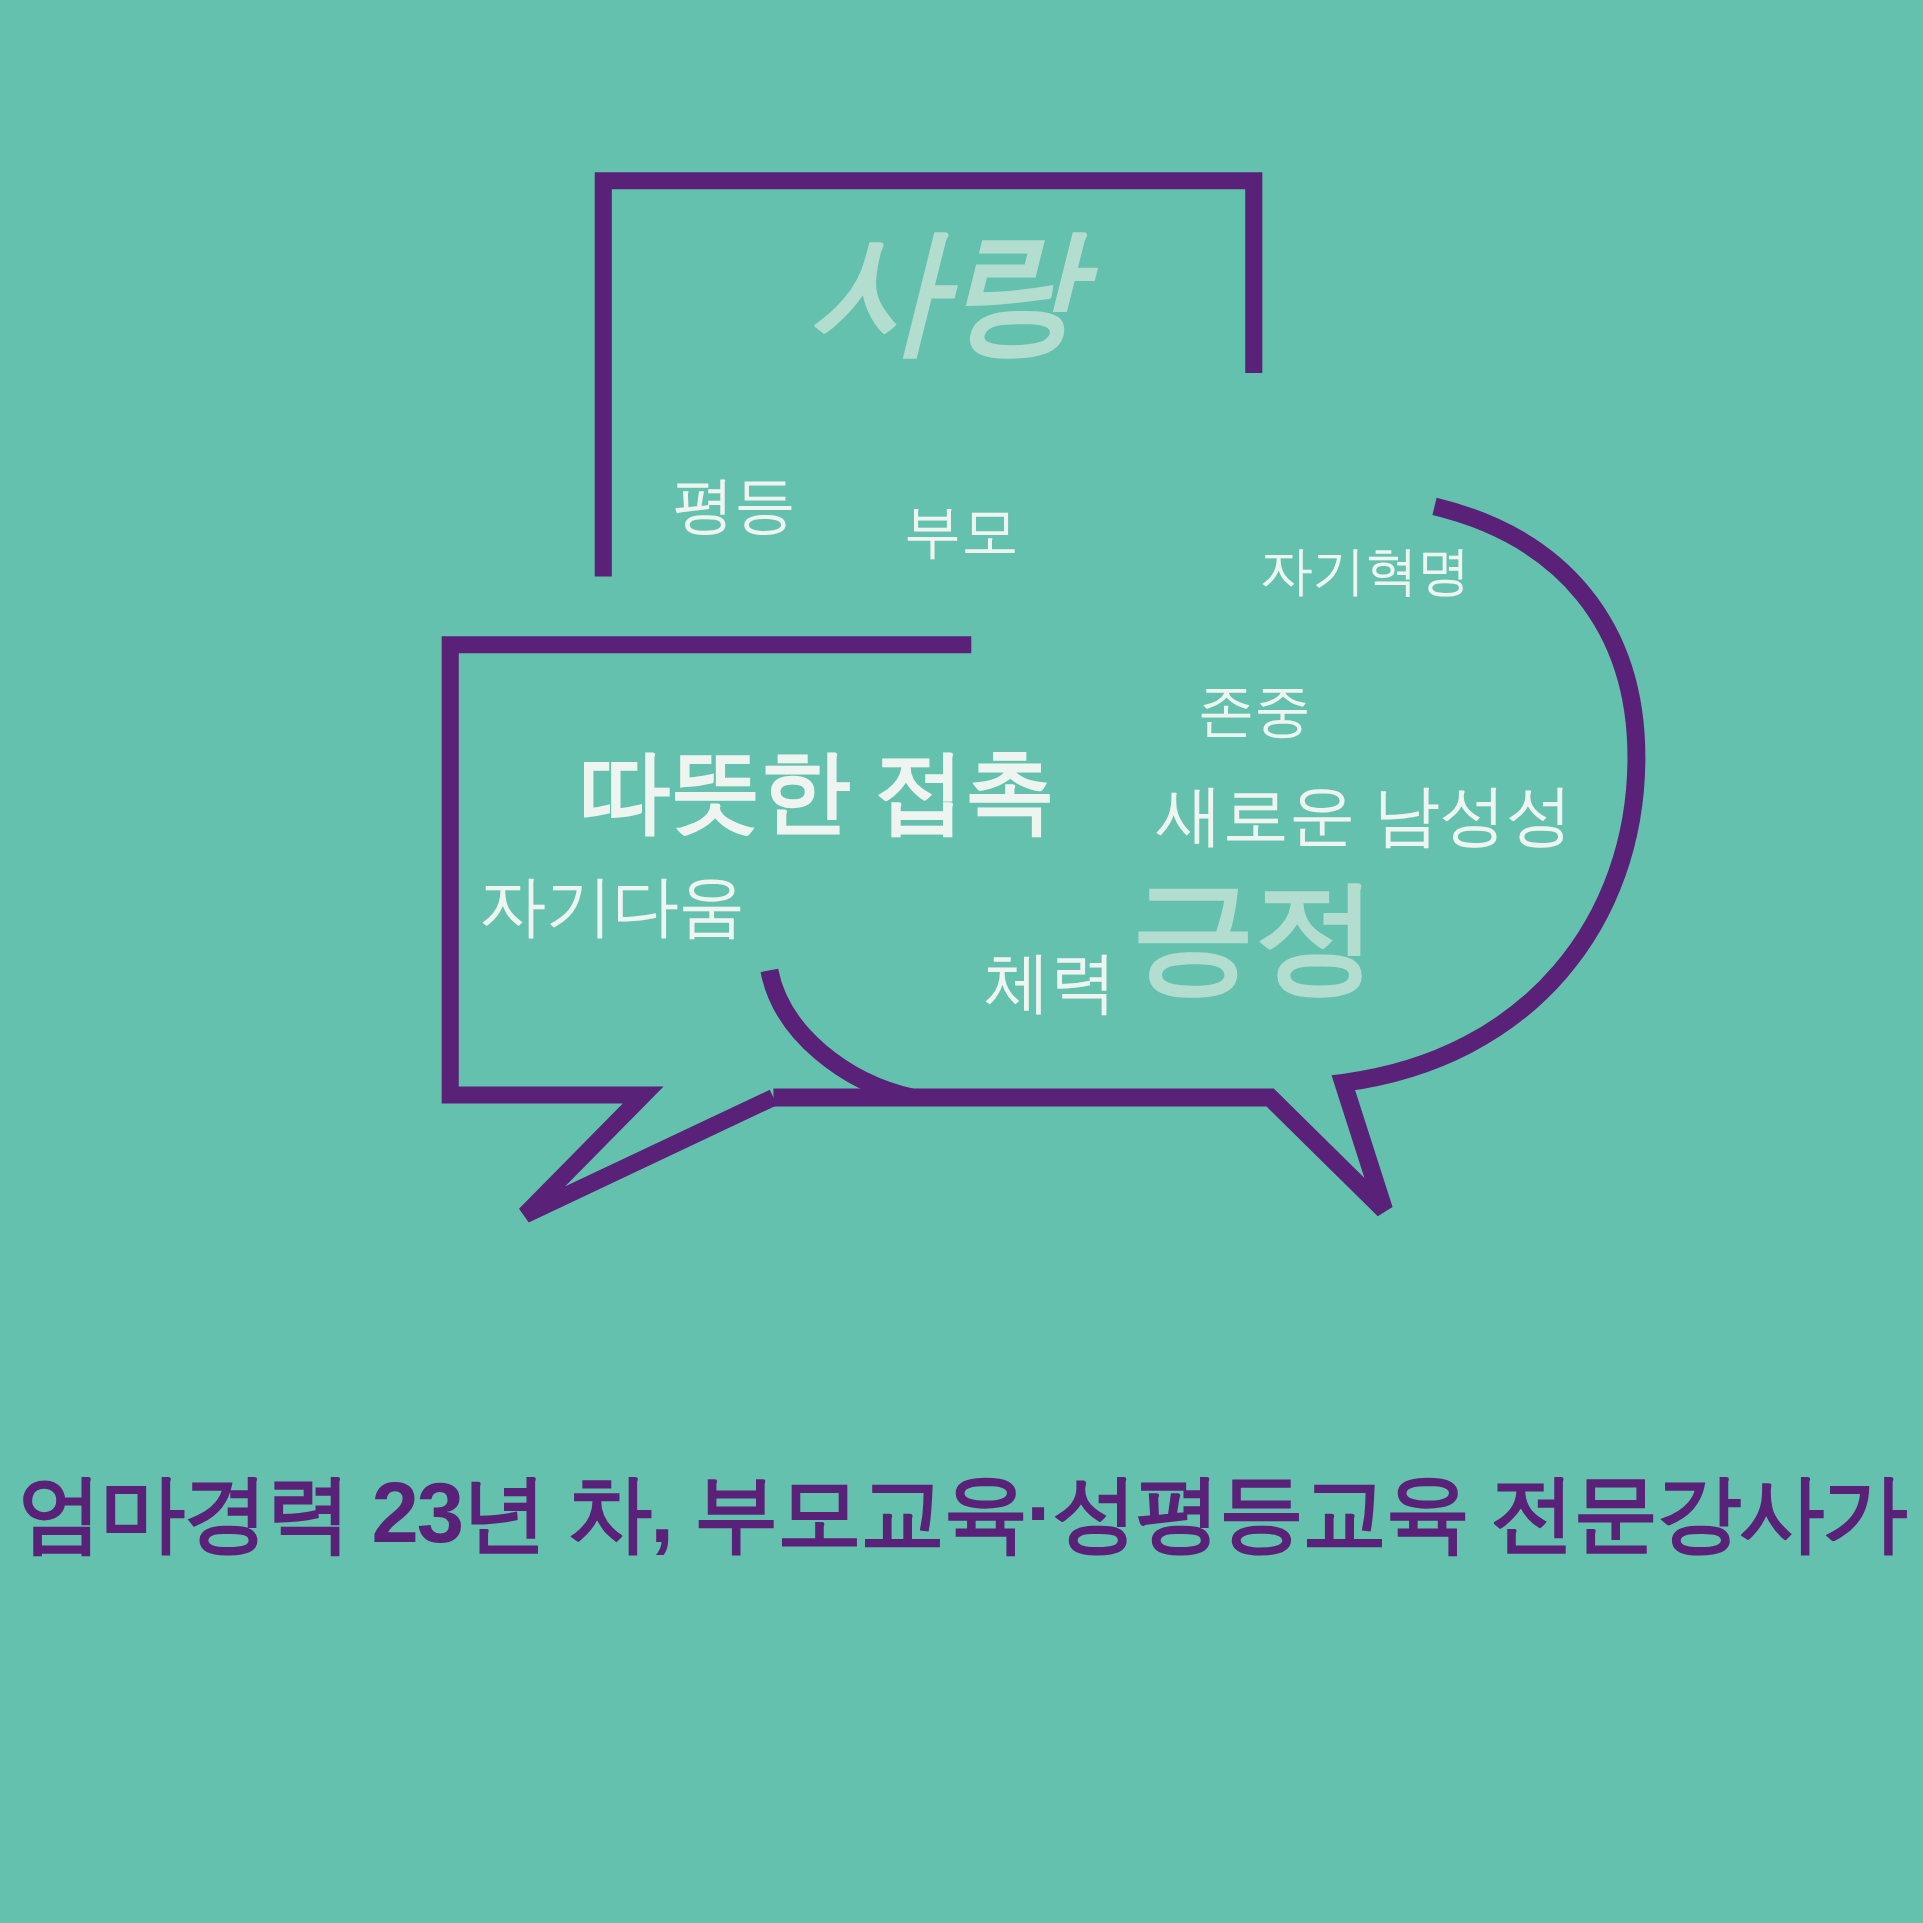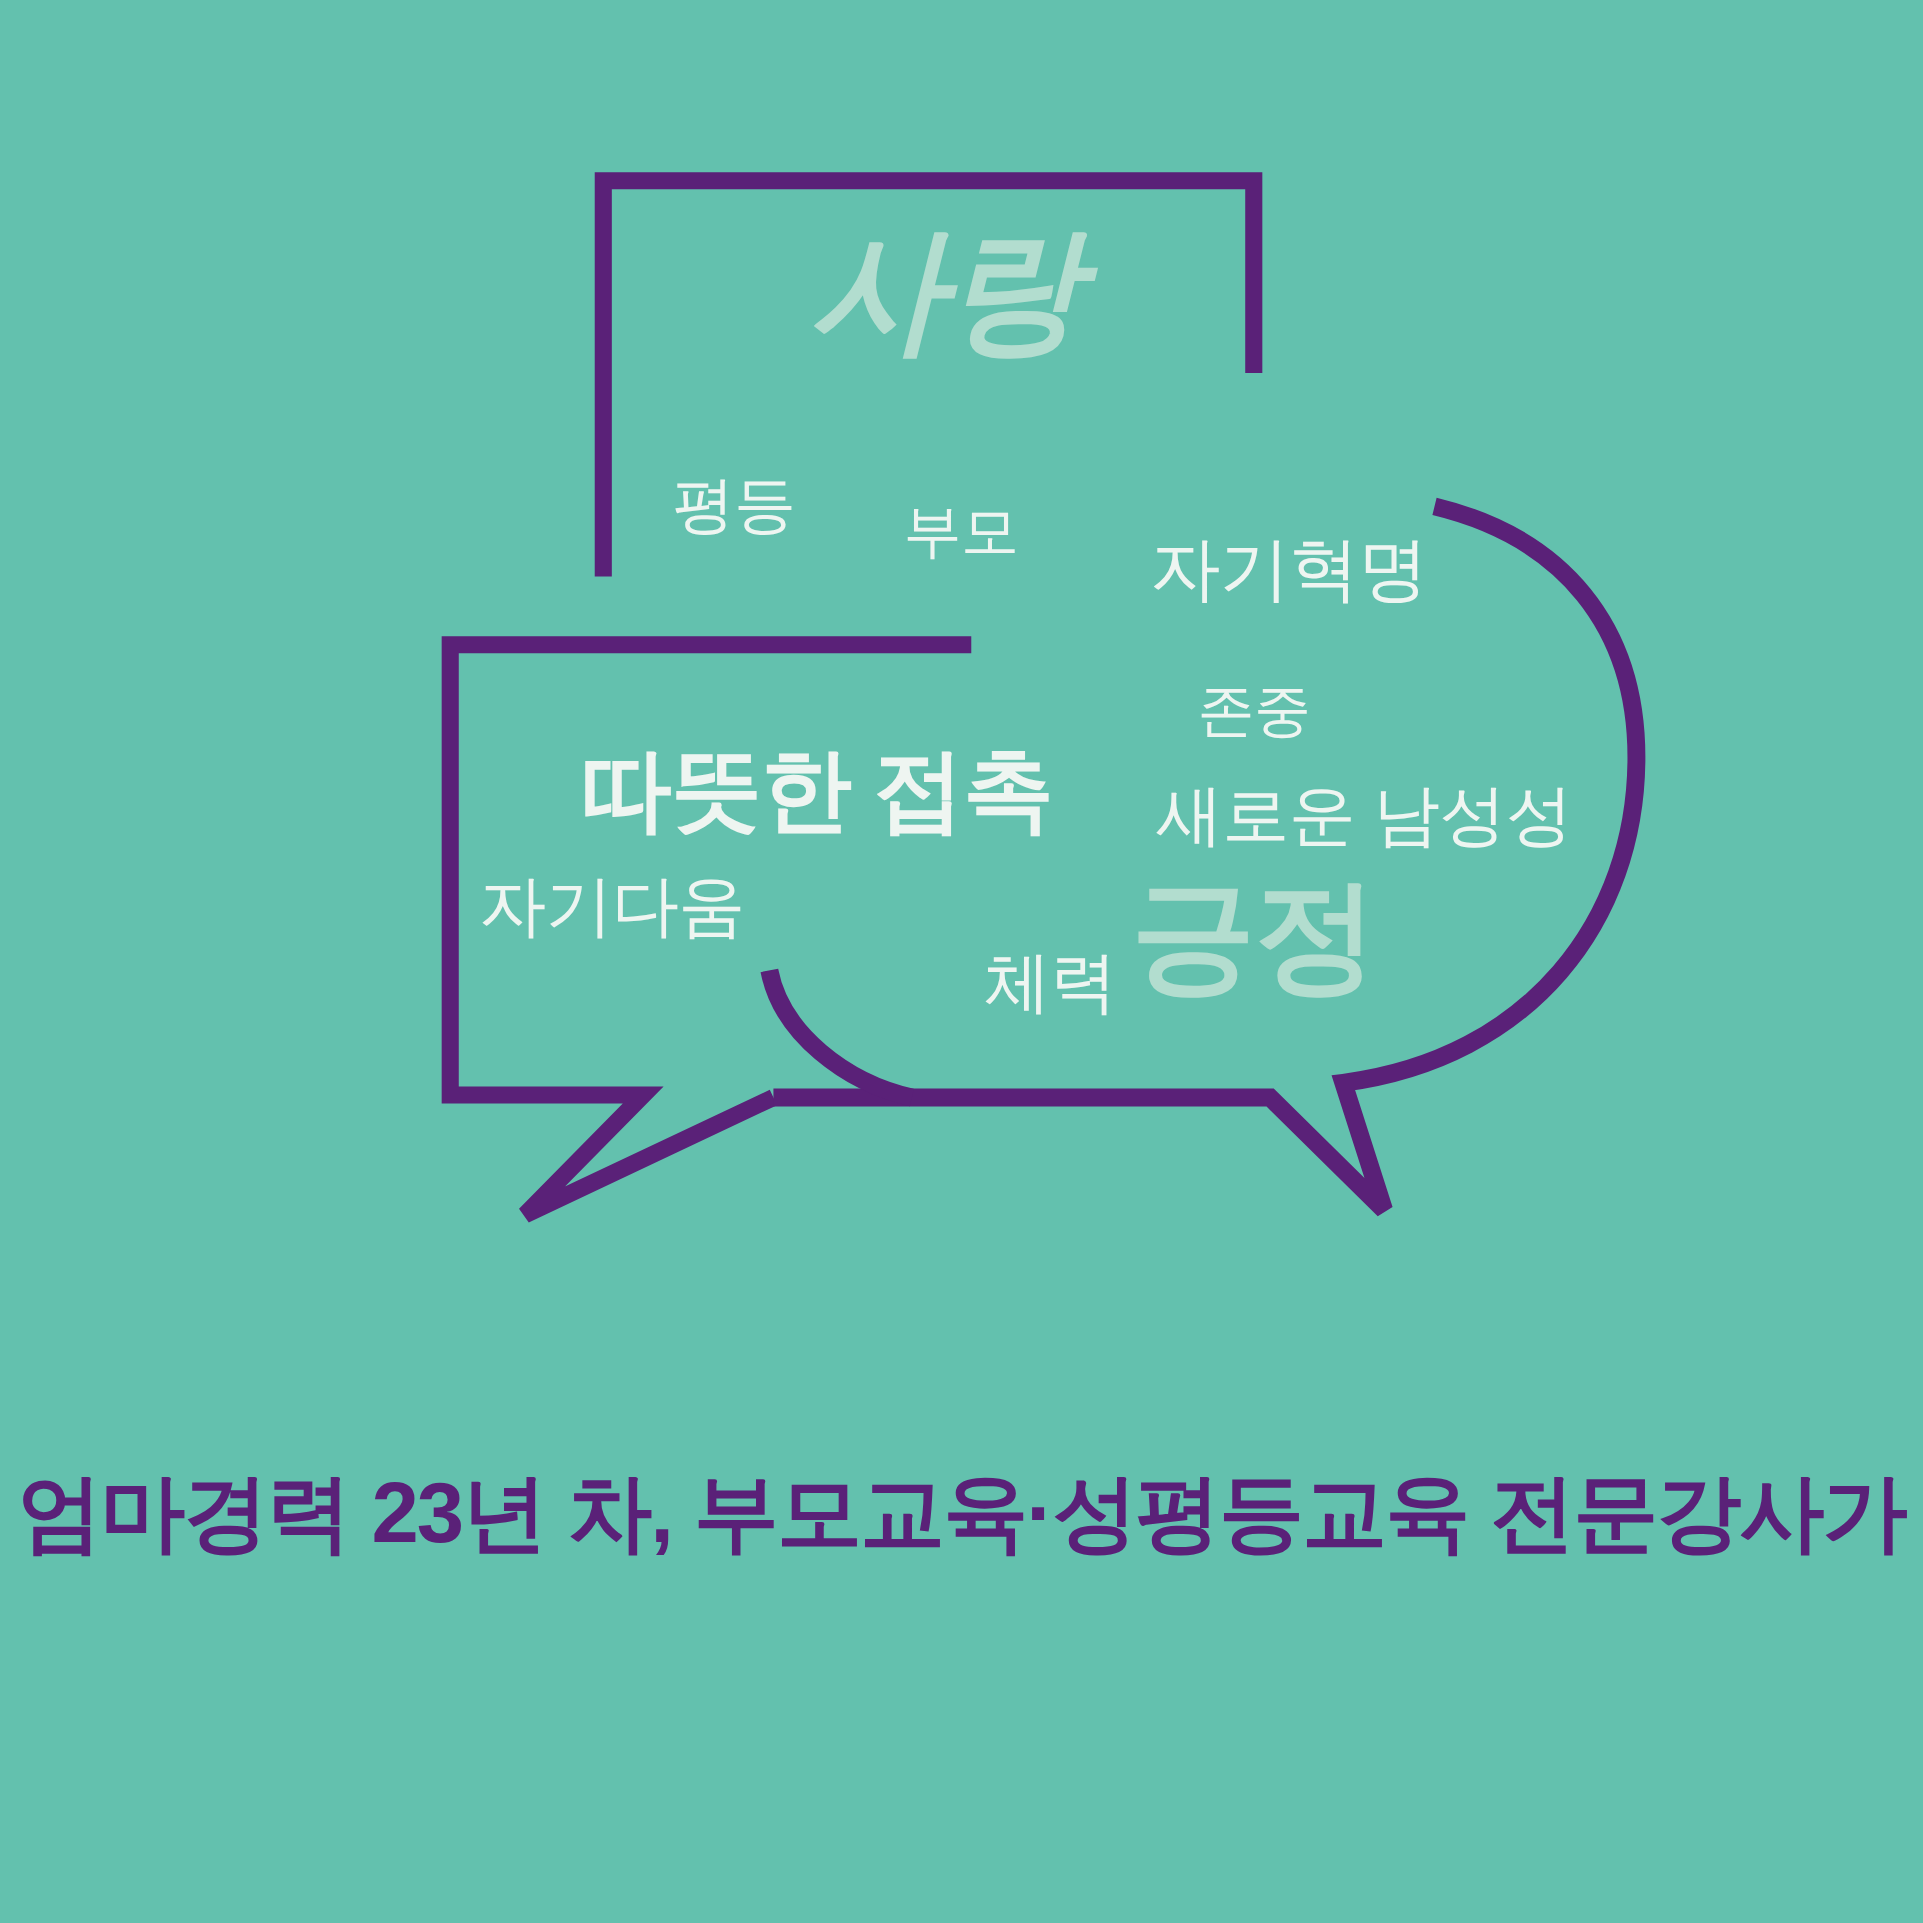--- a/index.html
+++ b/index.html
@@ -24,21 +24,21 @@
   .word{
     position:absolute;
     white-space:nowrap;
     line-height:1;
     letter-spacing:-0.01em;
   }
   
   .w-ghost{ color:#b2ddcf; font-weight:700; }
   
   .w-bright{ color:#eef5f1; font-weight:400; }
-  .w-bright-bold{ color:#eef5f1; font-weight:700;font-family:Liberation Serif, serif; }
+  .w-bright-bold{ color:#eef5f1; font-weight:700; }
 
   #caption{
     position:absolute;
     left:0;
     top:1457px;
     width:1923px;
     text-align:center;
     color:#5a2178;
     font-weight:700;
     font-size:85px;
@@ -66,21 +66,21 @@
   </svg>
 
   <div id="wordcloud">
 
     <span class="word w-ghost" style="left:945px;top:289px;font-size:137px;transform:translate(-50%,-50%);font-style:italic;">사랑</span>
 
     <span class="word w-bright" style="left:734px;top:505px;font-size:62px;transform:translate(-50%,-50%);">평등</span>
 
     <span class="word w-bright" style="left:961px;top:531px;font-size:58px;transform:translate(-50%,-50%);">부모</span>
 
-    <span class="word w-bright" style="left:1289px;top:570px;font-size:70px;transform:translate(-50%,-50%);font-family:Liberation Serif, serif;">자기혁명</span>
+    <span class="word w-bright" style="left:1365px;top:570px;font-size:53px;transform:translate(-50%,-50%);">자기혁명</span>
 
     <span class="word w-bright" style="left:1254px;top:710px;font-size:57px;transform:translate(-50%,-50%);">존중</span>
 
     <span class="word w-bright-bold" style="left:817px;top:790px;font-size:91px;transform:translate(-50%,-50%);">따뜻한 접촉</span>
 
     <span class="word w-bright" style="left:1364px;top:814px;font-size:67px;transform:translate(-50%,-50%);">새로운 남성성</span>
 
     <span class="word w-bright" style="left:612px;top:905px;font-size:67px;transform:translate(-50%,-50%);">자기다움</span>
 
     <span class="word w-ghost" style="left:1254px;top:935px;font-size:124px;transform:translate(-50%,-50%);">긍정</span>

